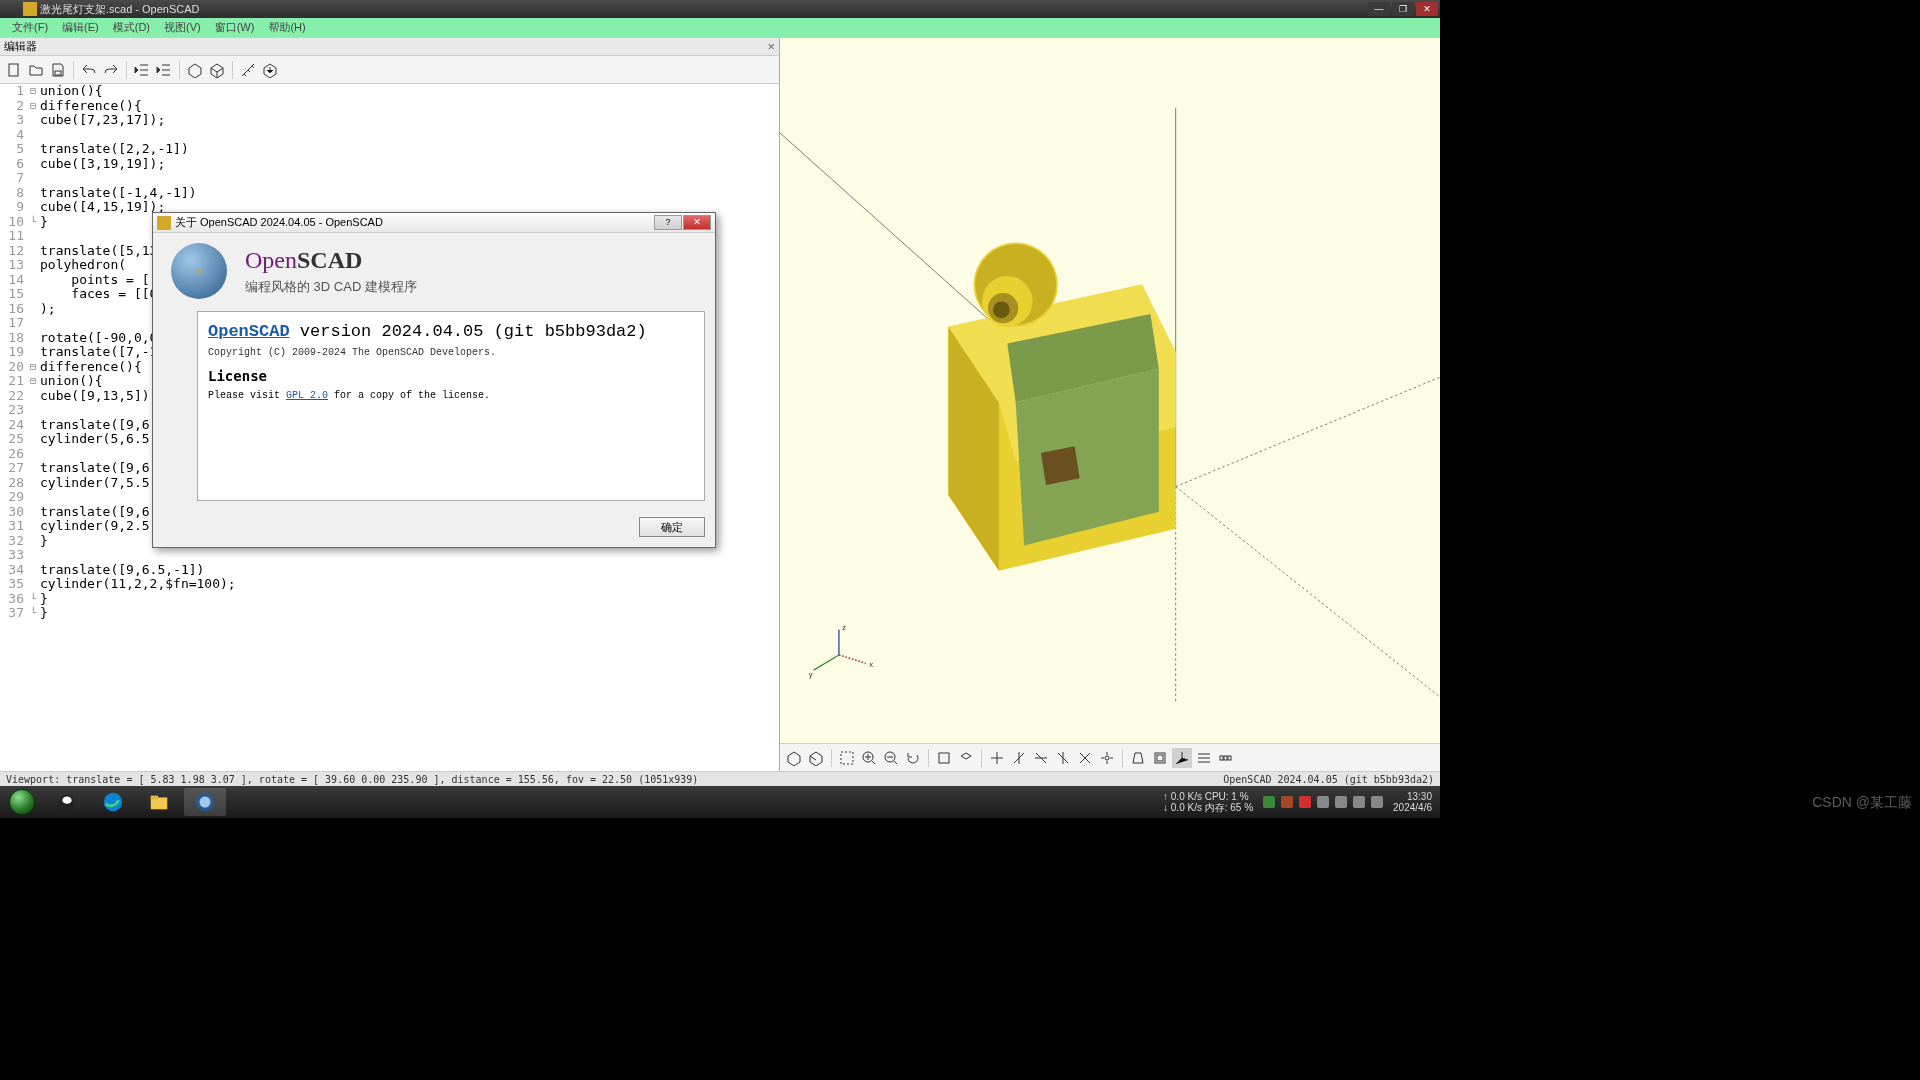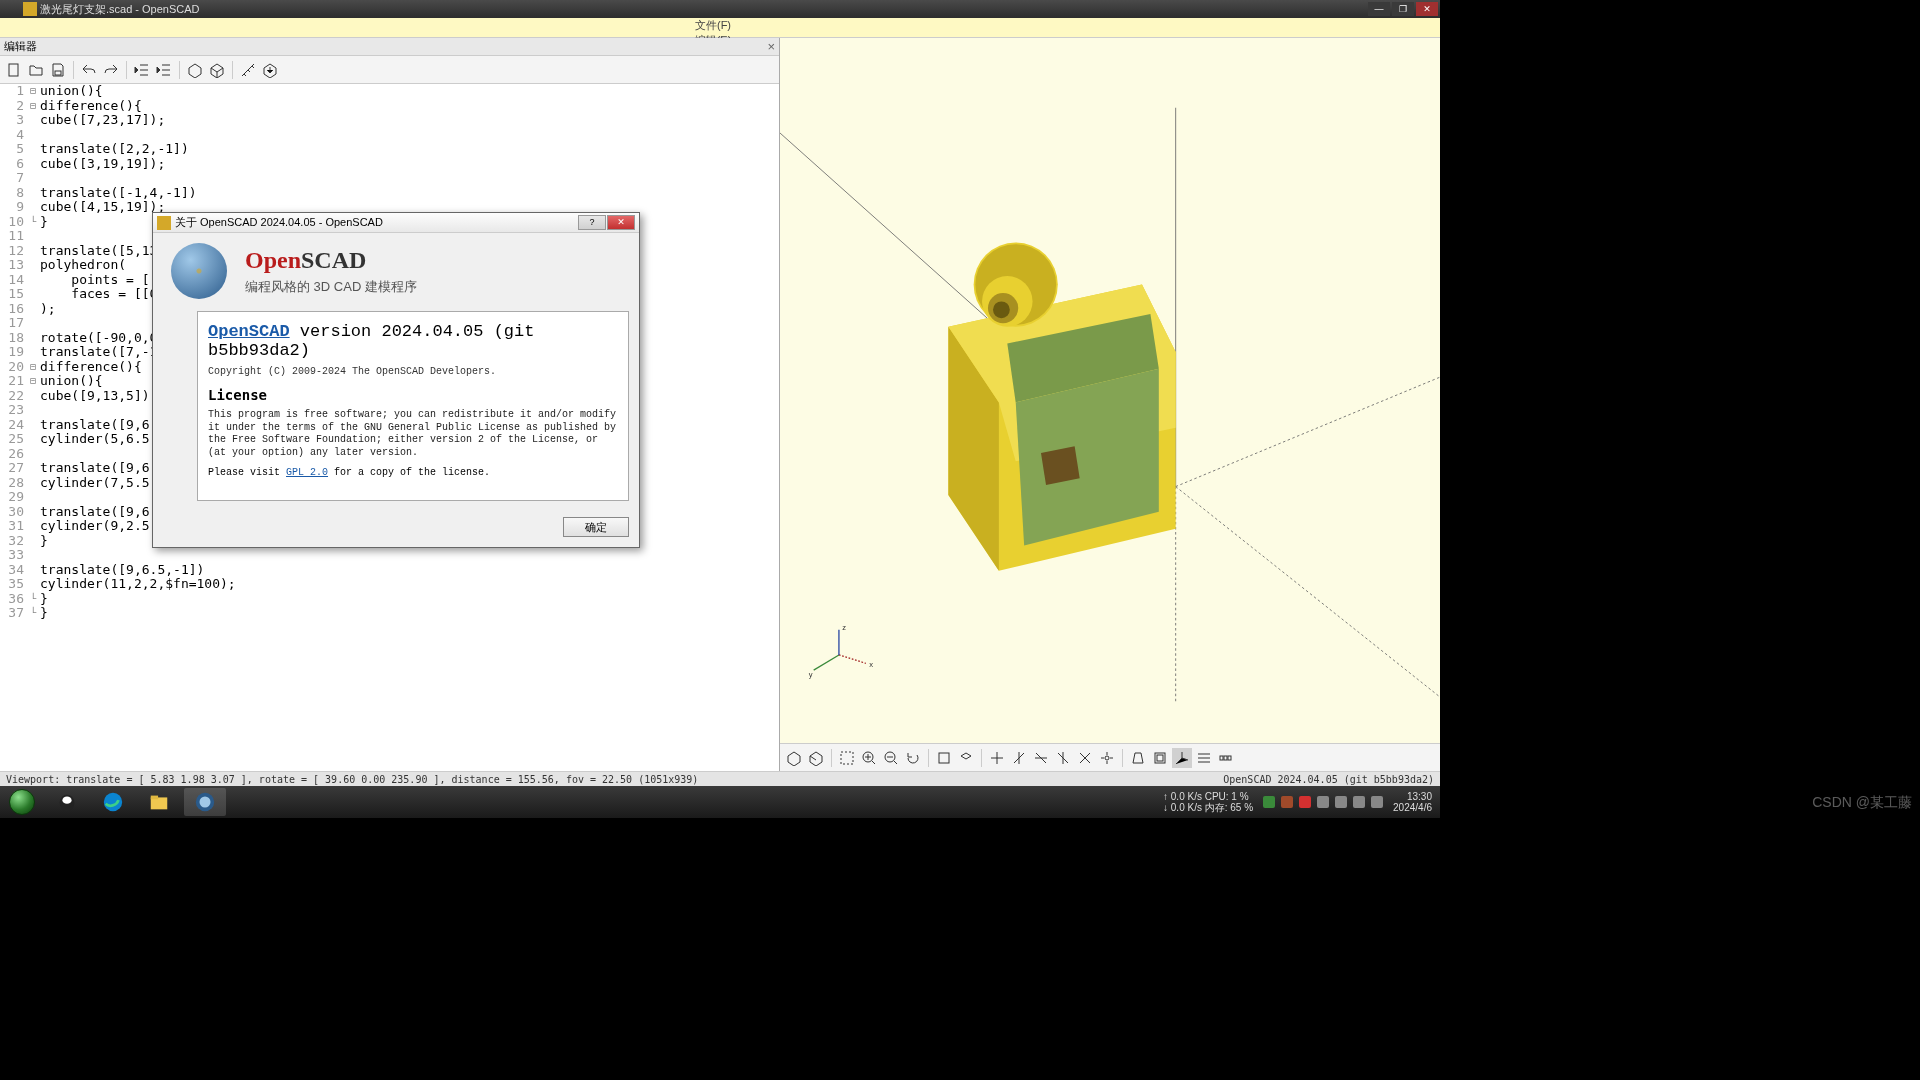--- a/index.html
+++ b/index.html
@@ -4,54 +4,54 @@
 <style>
 * { box-sizing: border-box; margin: 0; padding: 0; }
 body { font-family: "Microsoft YaHei", "Segoe UI", sans-serif; font-size: 12px; width: 1920px; height: 1080px; overflow: hidden; position: relative; background: #000; }
 .app { width: 1440px; height: 818px; position: relative; background: #f0f0f0; transform-origin: top left; }
 .titlebar { height: 18px; background: linear-gradient(#4a4a4a, #2d2d2d); display: flex; align-items: center; color: #ddd; font-size: 11px; padding-left: 20px; }
 .titlebar-icon { width: 14px; height: 14px; margin: 0 3px; background: #d4a829; }
 .titlebar-title { flex: 1; }
 .win-controls { display: flex; gap: 2px; margin-right: 2px; }
 .win-btn { width: 22px; height: 14px; background: #3a3a3a; color: #fff; text-align: center; font-size: 9px; line-height: 14px; cursor: pointer; }
 .win-btn.close { background: #a03030; }
-.menubar { height: 20px; background: #fef9c3; display: flex; align-items: center; padding: 0 2px; font-size: 11px; color: #444; border-bottom: 1px solid #ccc; flex-direction: column; }
+.menubar { height: 20px; background: #86efac; display: flex; align-items: center; padding: 0 12px; font-size: 11px; color: #444; border-bottom: 1px solid #ccc; }
 .menubar-item { margin-right: 14px; cursor: pointer; }
 .workspace { display: flex; height: 733px; }
 .editor-pane { width: 780px; display: flex; flex-direction: column; border-right: 1px solid #aaa; }
 .editor-header { height: 18px; background: #e8e8e8; display: flex; align-items: center; justify-content: space-between; padding: 0 4px; font-size: 11px; border-bottom: 1px solid #ccc; }
 .editor-close { cursor: pointer; font-size: 13px; color: #666; }
 .editor-toolbar { height: 28px; background: #f4f4f4; display: flex; align-items: center; padding: 0 4px; gap: 2px; border-bottom: 1px solid #ccc; }
 .tb-btn { width: 20px; height: 20px; display: flex; align-items: center; justify-content: center; cursor: pointer; color: #333; }
 .tb-btn svg { width: 16px; height: 16px; }
 .tb-sep { width: 1px; height: 18px; background: #ccc; margin: 0 3px; }
 .editor-body { flex: 1; display: flex; background: #fff; overflow: hidden; font-family: Consolas, monospace; font-size: 13px; }
 .gutter { width: 28px; background: #fff; color: #999; text-align: right; padding-right: 4px; line-height: 14.5px; user-select: none; }
 .gutter-line { height: 14.5px; }
 .fold-col { width: 10px; line-height: 14.5px; color: #888; user-select: none; }
 .fold-line { height: 14.5px; font-size: 10px; text-align: center; }
 .code { flex: 1; line-height: 14.5px; color: #000; white-space: pre; padding-left: 2px; }
 .code-line { height: 14.5px; }
 .viewport-pane { flex: 1; position: relative; background: #fdfce4; }
 .vp-svg { width: 100%; height: 100%; }
 .vp-toolbar { position: absolute; left: 0; right: 0; bottom: 0; height: 28px; background: #f4f4f4; border-top: 1px solid #ccc; display: flex; align-items: center; padding: 0 4px; gap: 2px; }
 .statusbar { height: 16px; background: #e4e4e4; display: flex; align-items: center; justify-content: space-between; padding: 0 6px; font-family: Consolas, monospace; font-size: 10px; color: #333; border-top: 1px solid #ccc; }
-.dialog { position: absolute; left: 152px; top: 212px; width: 488px; background: #f0f0f0; border: 1px solid #666; box-shadow: 3px 3px 8px rgba(0,0,0,0.4); }
+.dialog { position: absolute; left: 152px; top: 212px; width: 564px; background: #f0f0f0; border: 1px solid #666; box-shadow: 3px 3px 8px rgba(0,0,0,0.4); }
 .dialog-titlebar { height: 20px; background: linear-gradient(#fdfdfd, #e8e8e8); display: flex; align-items: center; padding: 0 4px; font-size: 11px; border-bottom: 1px solid #ccc; }
 .dialog-titlebar-icon { width: 14px; height: 14px; background: #d4a829; margin-right: 4px; }
 .dialog-title { flex: 1; }
 .dialog-win-controls { display: flex; gap: 1px; }
 .dialog-win-btn { width: 28px; height: 15px; background: linear-gradient(#e8e8e8, #d0d0d0); border: 1px solid #999; text-align: center; font-size: 9px; line-height: 13px; cursor: pointer; }
 .dialog-win-btn.close { background: linear-gradient(#e46868, #c23030); color: #fff; }
 .dialog-body { padding: 10px; }
 .about-header { display: flex; align-items: center; gap: 18px; margin-bottom: 12px; padding-left: 8px; }
 .about-logo { width: 56px; height: 56px; border-radius: 50%; background: radial-gradient(circle at 35% 30%, #a0c8e8, #2a5a8a); position: relative; overflow: hidden; }
 .about-logo::after { content: ""; position: absolute; inset: 8px; background: radial-gradient(circle, #d4a829 2px, transparent 3px); opacity: .6; }
 .about-title { font-size: 24px; font-family: Georgia, serif; }
-.about-title .green { color: #b91c1c; font-weight: bold; }
+.about-title .green { color: #701a75; }
 .about-title .dark { color: #333; font-weight: bold; }
 .about-subtitle { font-size: 13px; color: #555; margin-top: 4px; }
 .about-content { background: #fff; border: 1px solid #aaa; padding: 10px; height: 190px; overflow: auto; font-family: Consolas, "Courier New", monospace; font-size: 11px; margin-left: 34px; }
 .about-version { font-size: 17px; margin-bottom: 6px; }
 .about-version a { color: #1a5aa8; font-weight: bold; text-decoration: underline; }
 .about-copyright { font-size: 10px; color: #333; margin-bottom: 10px; }
 .donate-btn { display: inline-flex; align-items: center; background: #0ea5e9; color: #fff; border-radius: 18px; padding: 6px 10px 6px 16px; font-size: 11px; font-family: "Segoe UI", sans-serif; letter-spacing: 1px; gap: 10px; cursor: pointer; margin-bottom: 14px; }
 .donate-circle { width: 24px; height: 24px; border-radius: 50%; background: #fff; display: flex; align-items: center; justify-content: center; color: #0ea5e9; font-weight: bold; font-size: 14px; }
 .about-license-h { font-size: 14px; font-weight: bold; margin-bottom: 6px; font-family: Consolas, monospace; }
 .about-license-text { font-size: 10px; line-height: 1.25; color: #222; margin-bottom: 8px; }
@@ -413,21 +413,20 @@
         <div class="about-logo"></div>
         <div>
           <div class="about-title"><span class="green">Open</span><span class="dark">SCAD</span></div>
           <div class="about-subtitle">编程风格的 3D CAD 建模程序</div>
         </div>
       </div>
       <div class="about-content">
         <div class="about-version"><a href="#">OpenSCAD</a><span> version 2024.04.05 (git b5bb93da2)</span></div>
         <div class="about-copyright">Copyright (C) 2009-2024 The OpenSCAD Developers.</div>
         <div class="about-license-h">License</div>
-        <div class="about-license-text">This program is free software; you can redistribute it and/or modify it under the terms of the GNU General Public License as published by the Free Software Foundation; either version 2 of the License, or (at your option) any later version.</div>
         <div class="about-visit"><span>Please visit </span><a href="#">GPL 2.0</a><span> for a copy of the license.</span></div>
       </div>
     </div>
     <div class="dialog-footer">
       <button class="ok-btn">确定</button>
     </div>
   </div>
 
 </div>
 

